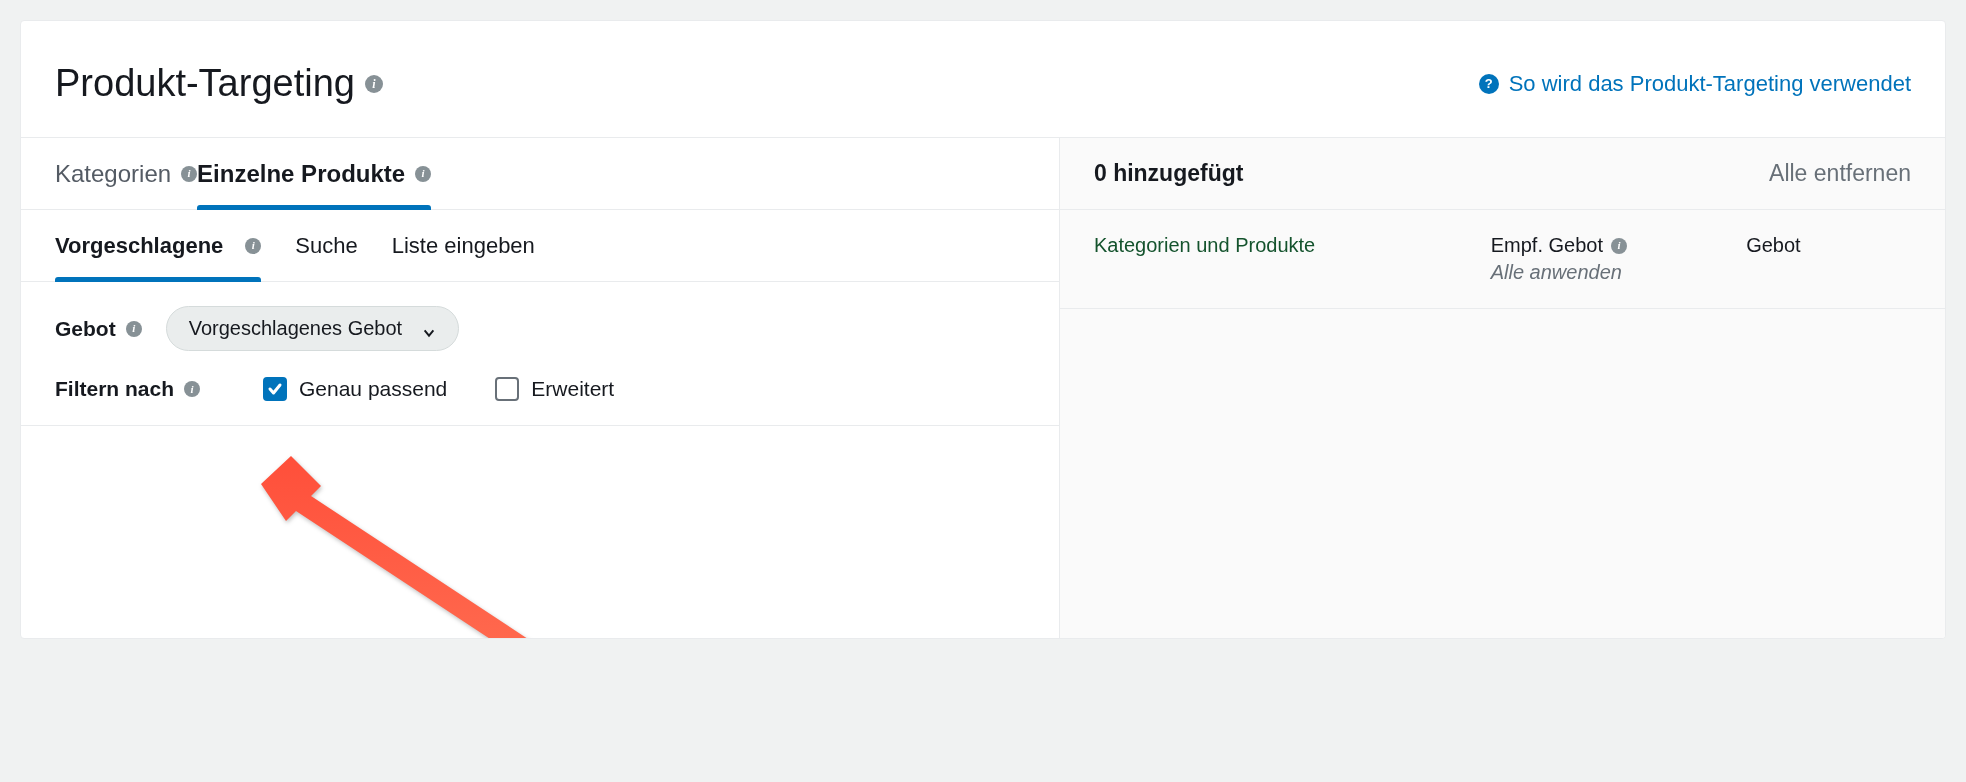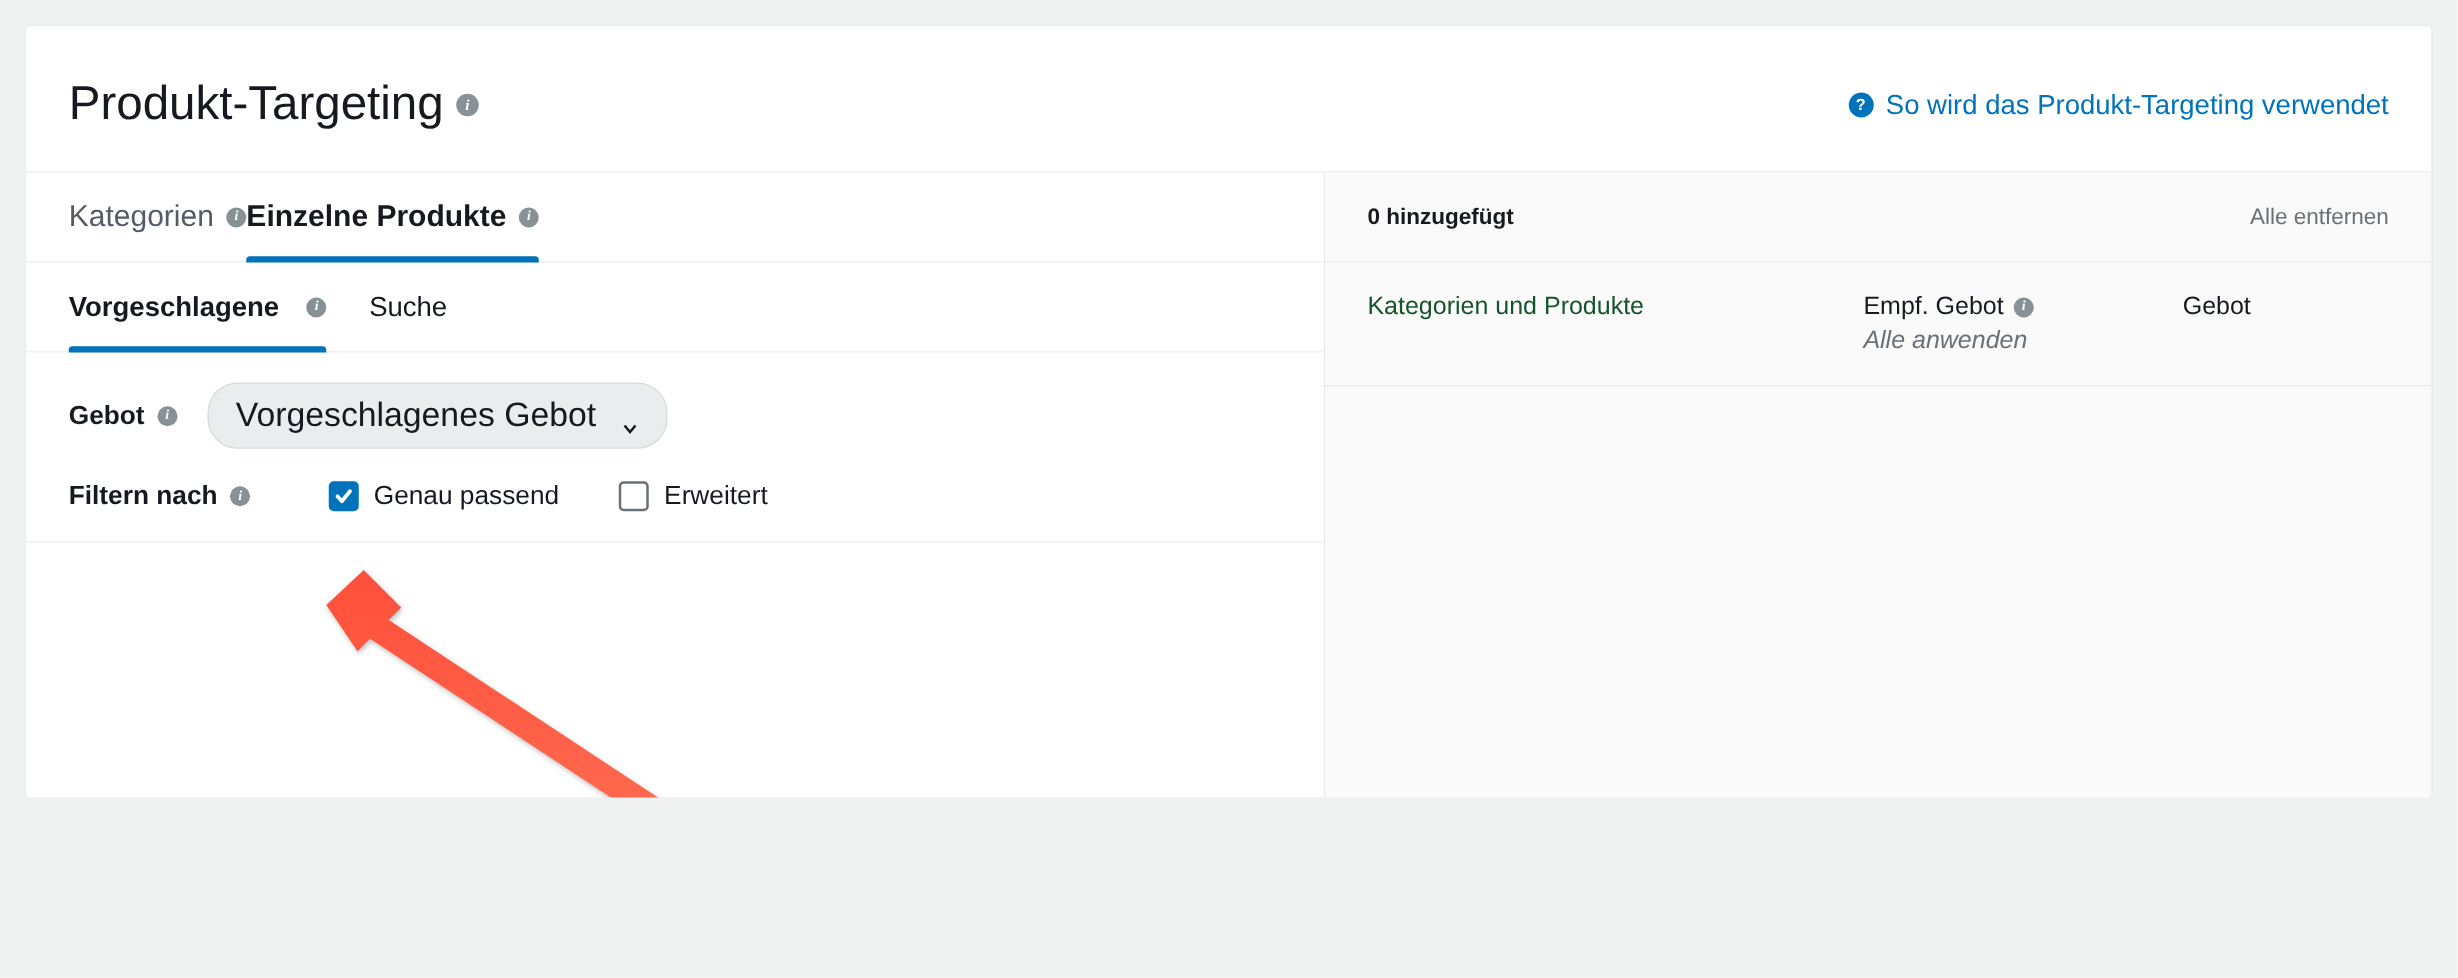--- a/index.html
+++ b/index.html
@@ -165,21 +165,21 @@
     display:flex;
     align-items:center;
     gap:10px;
     min-width: 160px;
   }
   .pill-select {
     background:#eaeded;
     border:1px solid #d5dbdb;
     border-radius: 24px;
     padding: 10px 22px;
-    font-size:27px;
+    font-size:20px;
     color:#16191f;
     display:flex;
     align-items:center;
     gap:20px;
     cursor:pointer;
   }
   .chev-down {
     width:14px; height:14px;
     display:inline-block;
   }
@@ -206,21 +206,21 @@
     cursor:pointer;
     margin-left:24px;
   }
   .right-header {
     display:flex;
     align-items:center;
     justify-content:space-between;
     padding: 0 34px;
     height:72px;
     border-bottom:1px solid #e9ebed;
-    font-size:18px;
+    font-size:23px;
   }
   .right-header .count { font-weight:700; color:#16191f; }
   .right-header .link { color:#687078; cursor:pointer; }
   .right-cols {
     display:flex;
     align-items:flex-start;
     padding: 24px 34px;
     border-bottom:1px solid #e9ebed;
     font-size:20px;
     gap: 20px;
@@ -269,20 +269,23 @@
         </div>
       </div>
 
       <div class="subtabs-row">
         <div class="subtab active">
           <span>Vorgeschlagene</span>
           <span class="info-icon sm">i</span>
         </div>
         <div class="subtab">
           <span>Suche</span>
+        </div>
+        <div class="subtab">
+          <span>Liste eingeben</span>
         </div>
       </div>
 
       <div class="controls">
         <div class="ctrl-row">
           <div class="ctrl-label" style="min-width:auto;">
             <span>Gebot</span>
             <span class="info-icon sm">i</span>
           </div>
           <div class="pill-select">

